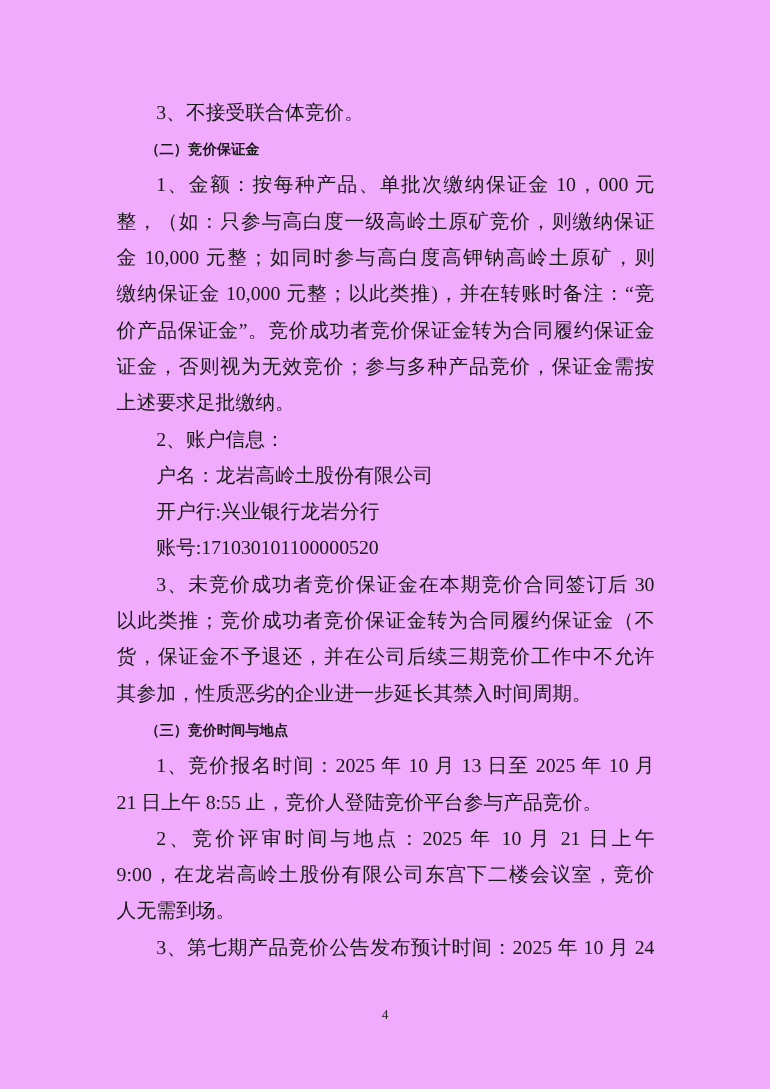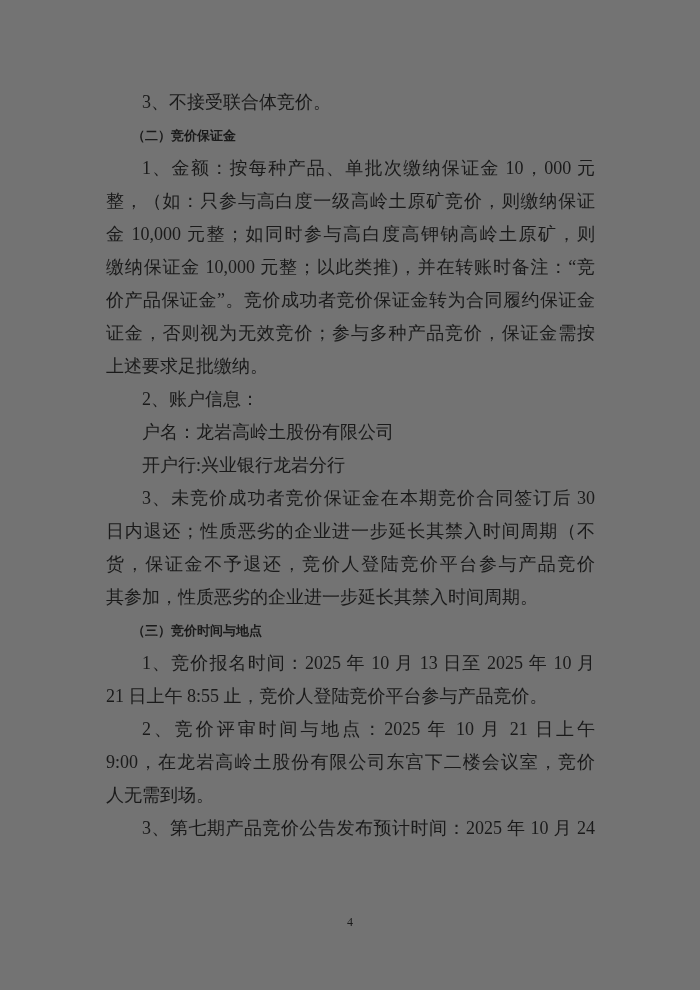--- a/index.html
+++ b/index.html
@@ -4,21 +4,21 @@
 <style>
   html, body {
     margin: 0;
     padding: 0;
     background: #ffffff;
   }
   .page {
     position: relative;
     width: 700px;
     height: 990px;
-    background: #737373;
+    background: #f0abfc;
     overflow: hidden;
     font-family: "Liberation Serif", "DejaVu Serif", serif;
     color: #1a1a1a;
   }
   .content {
     position: absolute;
     left: 106px;
     top: 86px;
     width: 489px;
     font-size: 18px;
@@ -78,23 +78,26 @@
       <div class="block">
         <div class="line indent last"><span>2、账户信息：</span></div>
       </div>
       <div class="block">
         <div class="line indent last"><span>户名：龙岩高岭土股份有限公司</span></div>
       </div>
       <div class="block">
         <div class="line indent last"><span>开户行:兴业银行龙岩分行</span></div>
       </div>
       <div class="block">
+        <div class="line indent last"><span>账号:171030101100000520</span></div>
+      </div>
+      <div class="block">
         <div class="line indent"><span>3、未竞价成功者竞价保证金在本期竞价合同签订后 30</span></div>
-        <div class="line"><span>日内退还；性质恶劣的企业进一步延长其禁入时间周期（不</span></div>
-        <div class="line"><span>货，保证金不予退还，竞价人登陆竞价平台参与产品竞价</span></div>
+        <div class="line"><span>以此类推；竞价成功者竞价保证金转为合同履约保证金（不</span></div>
+        <div class="line"><span>货，保证金不予退还，并在公司后续三期竞价工作中不允许</span></div>
         <div class="line last"><span>其参加，性质恶劣的企业进一步延长其禁入时间周期。</span></div>
       </div>
       <div class="block heading">
         <div class="line indent last"><span>（三）竞价时间与地点</span></div>
       </div>
       <div class="block">
         <div class="line indent"><span>1、竞价报名时间：2025 年 10 月 13 日至 2025 年  10 月</span></div>
         <div class="line last"><span>21 日上午 8:55 止，竞价人登陆竞价平台参与产品竞价。</span></div>
       </div>
       <div class="block">

